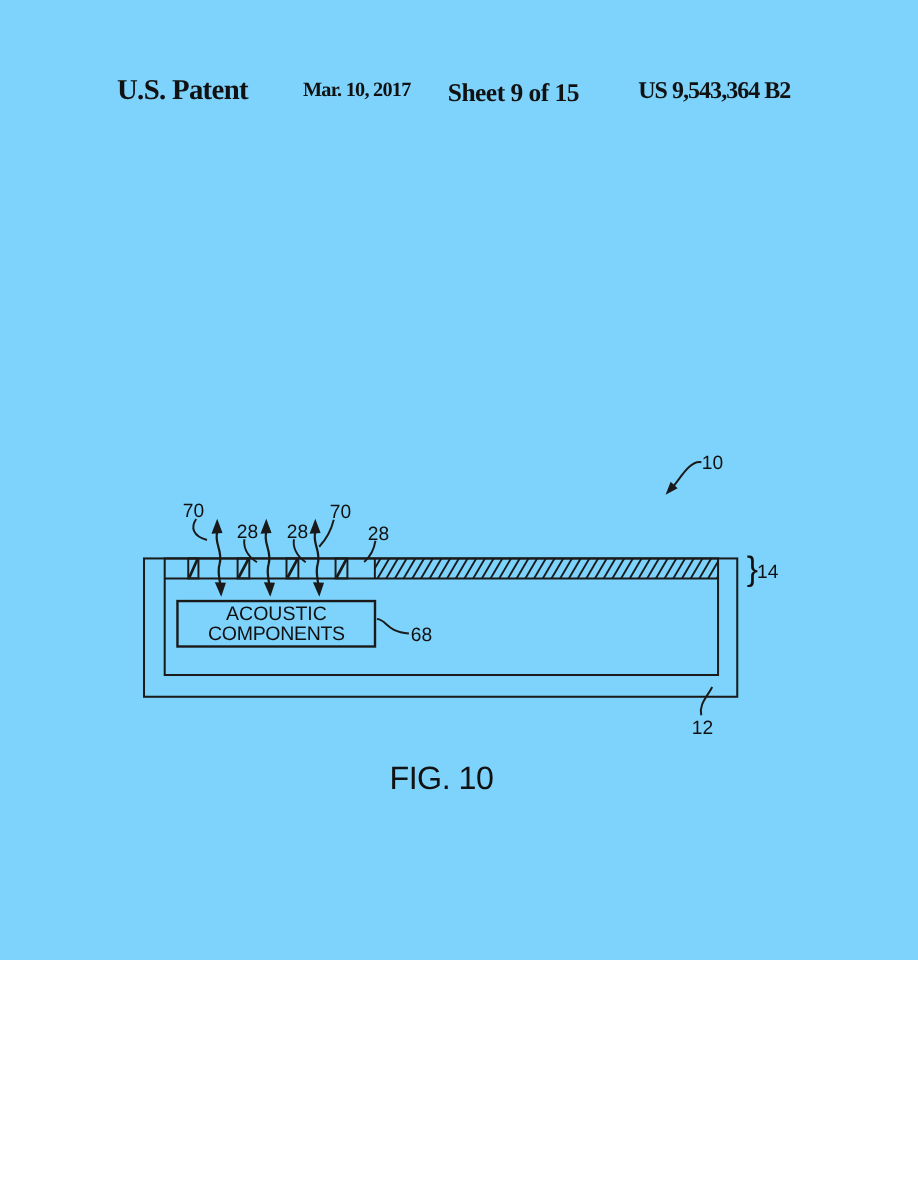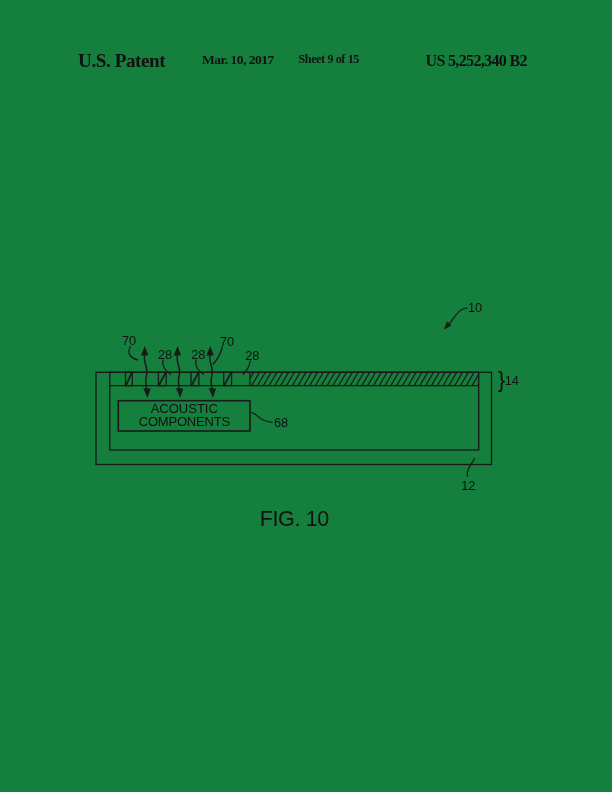--- a/index.html
+++ b/index.html
@@ -1,25 +1,25 @@
 <!DOCTYPE html>
 <html><head>
 <meta charset="utf-8">
 <style>
 html,body{margin:0;padding:0;background:#ffffff;}
-#page{position:relative;width:612px;height:792px;background:#15803d;overflow:hidden;}
+#page{position:relative;width:612px;height:640px;background:#7dd3fc;overflow:hidden;}
 .hdr{position:absolute;font-family:"Liberation Serif",serif;font-weight:bold;color:#111;white-space:pre;}
 </style>
 </head>
 <body>
 <div id="page">
 <div class="hdr" style="left:78px;top:50.6px;font-size:19.2px;letter-spacing:-0.45px;line-height:1;">U.S. Patent</div>
 <div class="hdr" style="left:202px;top:52.9px;font-size:13.5px;letter-spacing:-0.5px;line-height:1;">Mar. 10, 2017</div>
-<div class="hdr" style="left:298.5px;top:52.9px;font-size:12px;letter-spacing:-0.35px;line-height:1;">Sheet 9 of 15</div>
-<div class="hdr" style="left:425.5px;top:53.4px;font-size:16px;letter-spacing:-0.65px;line-height:1;">US 5,252,340 B2</div>
+<div class="hdr" style="left:298.5px;top:52.9px;font-size:17px;letter-spacing:-0.35px;line-height:1;">Sheet 9 of 15</div>
+<div class="hdr" style="left:425.5px;top:53.4px;font-size:16px;letter-spacing:-0.65px;line-height:1;">US 9,543,364 B2</div>
 <svg width="612" height="792" viewBox="0 0 612 792" style="position:absolute;left:0;top:0" shape-rendering="geometricPrecision">
 <defs>
 <clipPath id="hc">
 <rect x="249.9" y="372.3" width="228.8" height="13.3"></rect>
 </clipPath>
 </defs>
 
 <g fill="none" stroke="#1a1a1a" stroke-width="1.35">
 <rect x="96.0" y="372.3" width="395.5" height="92.19999999999999"></rect>
 <rect x="109.8" y="372.3" width="368.9" height="77.69999999999999"></rect>

